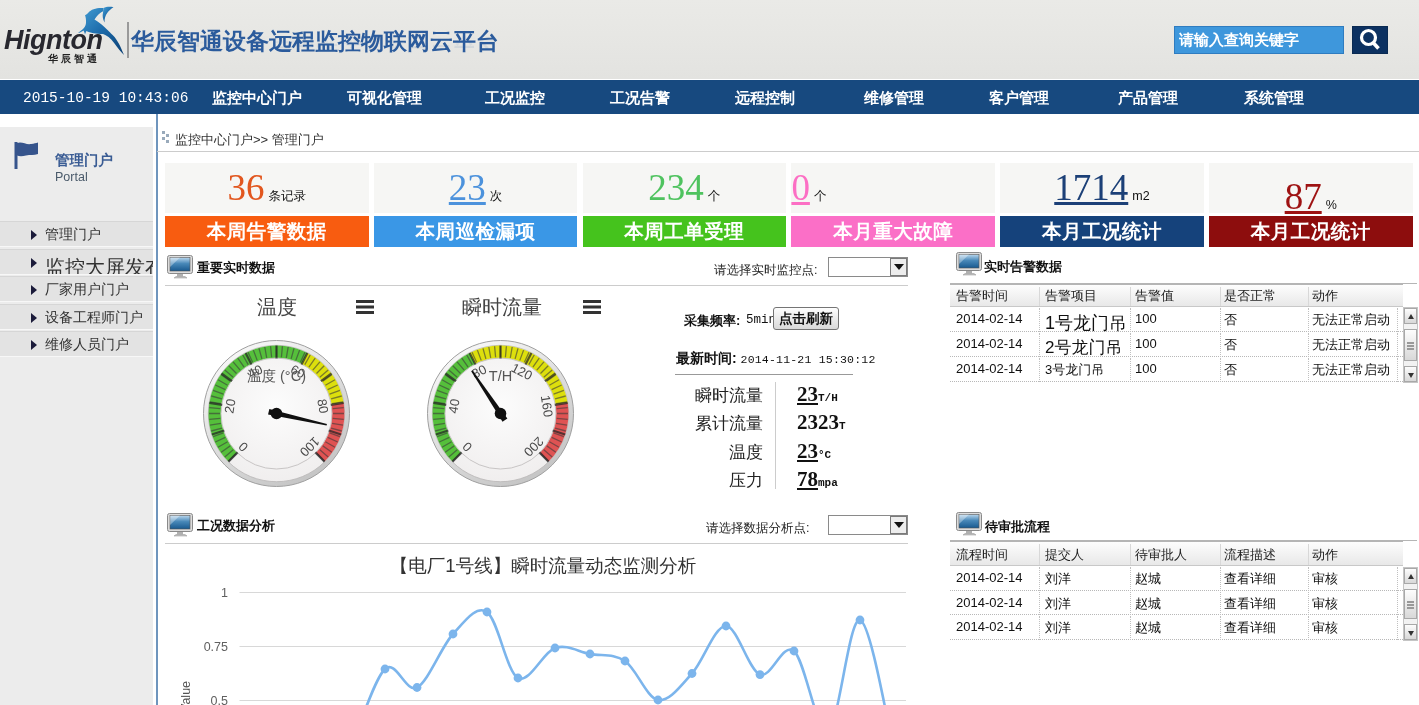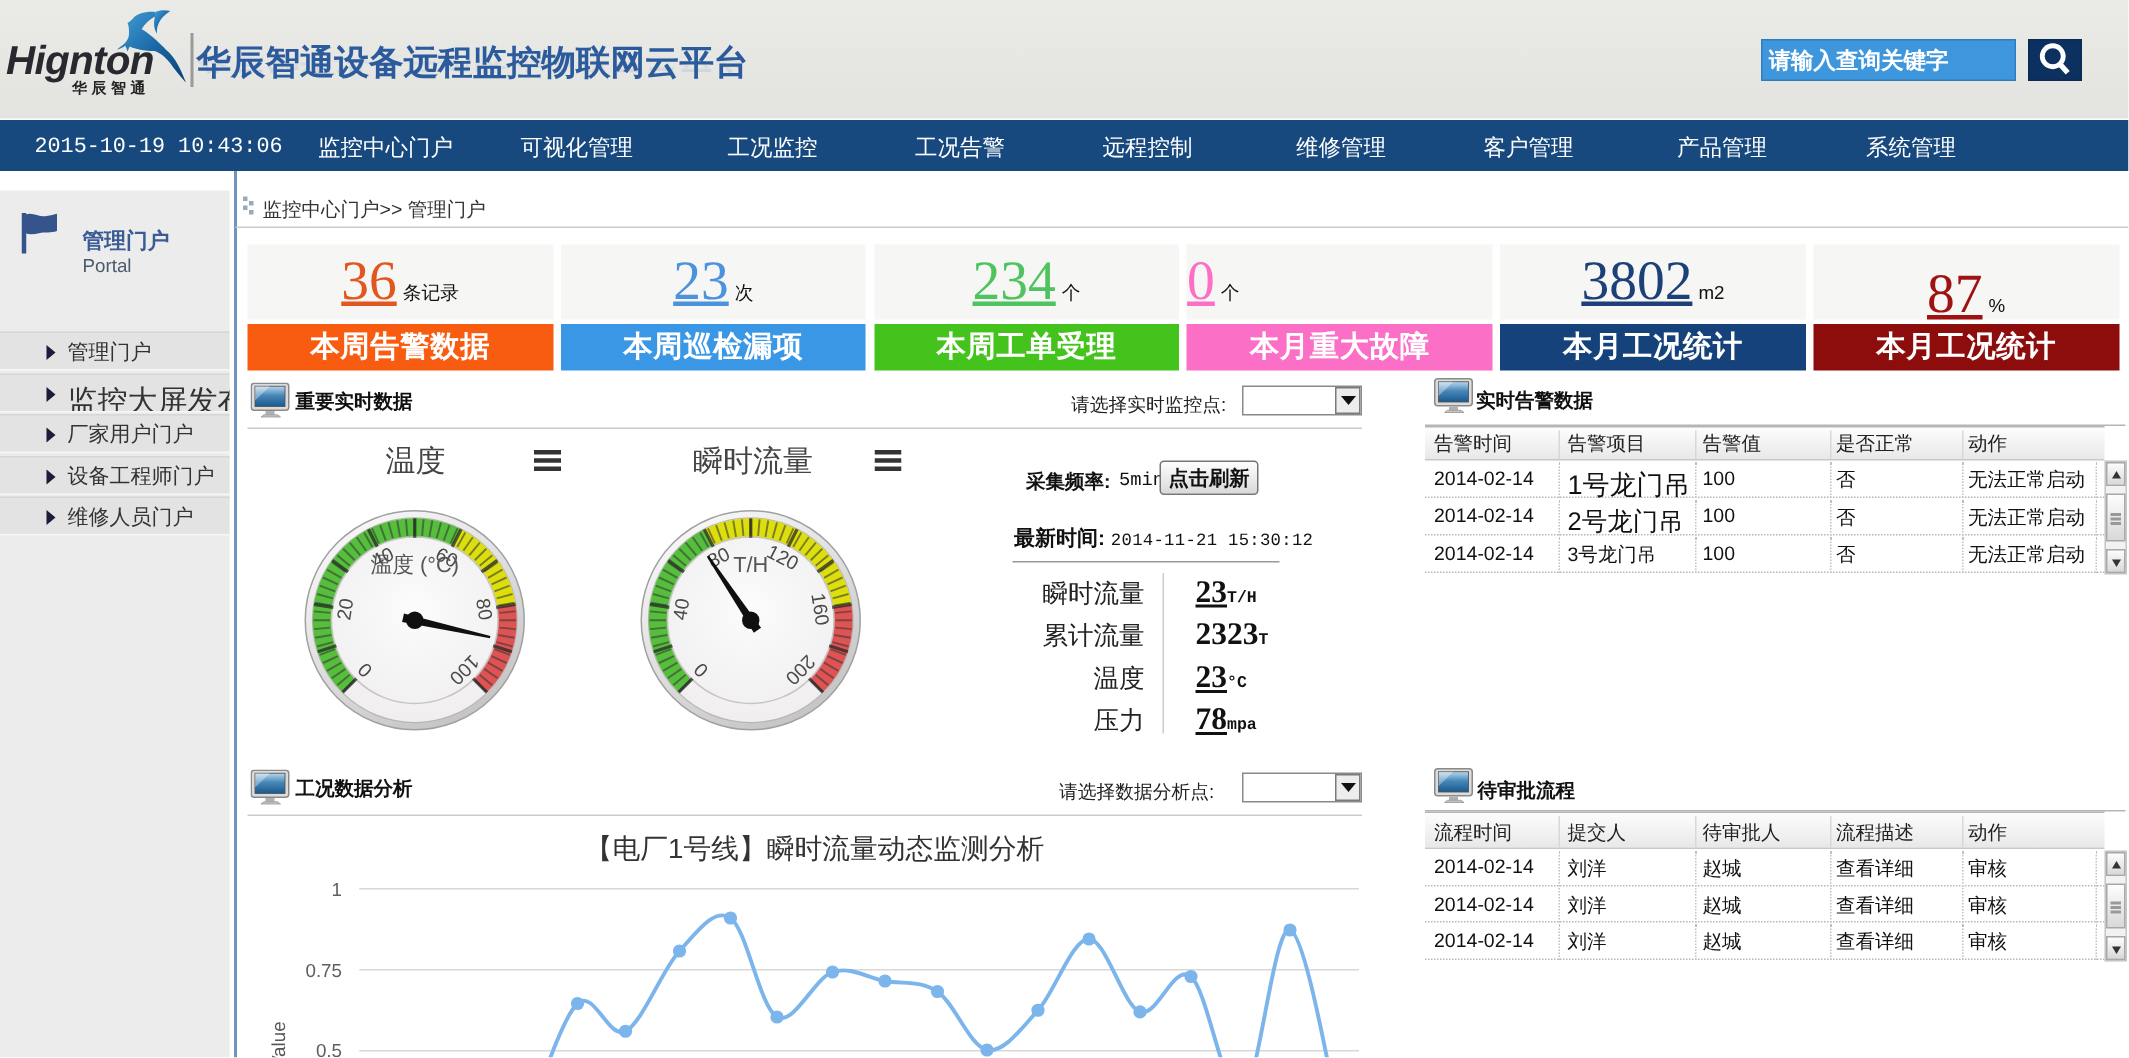--- a/index.html
+++ b/index.html
@@ -28,21 +28,21 @@
 <input class="abs" style="left: 1174px; top: 26px; width: 170px; height: 28px; background: rgb(62, 151, 220); border: 1px solid rgb(47, 124, 192); color: rgb(255, 255, 255); font-size: 15px; font-weight: bold; padding-left: 4px; font-family: &quot;Liberation Sans&quot;, sans-serif;" value="请输入查询关键字">
 <div class="abs" style="left:1352px;top:26px;width:36px;height:28px;background:#0c3161;border:1px solid #0a2a52">
 <svg width="34" height="26" viewBox="0 0 34 26">
       <circle cx="15.5" cy="10.5" r="7" fill="none" stroke="#fff" stroke-width="3.2"></circle>
       <line x1="20.5" y1="16" x2="25.5" y2="21.5" stroke="#fff" stroke-width="3.6"></line>
     </svg>
 </div>
 
 <div class="abs" style="left:0;top:80px;width:1419px;height:34px;background:#17497f"></div>
 <div class="abs mono" style="left:23px;top:90px;font-size:14.5px;color:#fff">2015-10-19 10:43:06</div>
-<div class="abs" style="left:0;top:89px;width:1419px;height:20px;color:#fff;font-size:15px;font-weight:normal">
+<div class="abs" style="left:0;top:89px;width:1419px;height:20px;color:#fff;font-size:15px;font-weight:bold">
 <span class="abs" style="left:212px">监控中心门户</span>
 <span class="abs" style="left:347px">可视化管理</span>
 <span class="abs" style="left:485px">工况监控</span>
 <span class="abs" style="left:610px">工况告警</span>
 <span class="abs" style="left:735px">远程控制</span>
 <span class="abs" style="left:864px">维修管理</span>
 <span class="abs" style="left:989px">客户管理</span>
 <span class="abs" style="left:1118px">产品管理</span>
 <span class="abs" style="left:1244px">系统管理</span>
 </div>
@@ -99,29 +99,29 @@
         <stop offset="1" stop-color="#c6c6c6"></stop>
       </linearGradient>
 <linearGradient id="scr" x1="0" y1="0" x2="0" y2="1">
 <stop offset="0" stop-color="#b9d7ee"></stop>
         <stop offset="0.45" stop-color="#4888b8"></stop>
         <stop offset="1" stop-color="#18598f"></stop>
       </linearGradient>
 </defs>
   </svg>
 
-<div class="abs" style="left:165.0px;top:163px;width:203.5px;height:50px;background:#f6f6f4;text-align:center;line-height:50px;white-space:nowrap"><span class="serif" style="font-size:37px;color:#e2571f;text-decoration:underline">36</span><span style="font-size:12.5px;color:#111;margin-left:4px">条记录</span></div>
+<div class="abs" style="left:165.0px;top:163px;width:203.5px;height:50px;background:#f6f6f4;text-align:center;line-height:50px;white-space:nowrap"><span class="serif" style="font-size:37px;color:#e2571f;">36</span><span style="font-size:12.5px;color:#111;margin-left:4px">条记录</span></div>
 <div class="abs" style="left:165.0px;top:216px;width:203.5px;height:31px;background:#f85c10;color:#fff;font-size:19.5px;font-weight:bold;text-align:center;line-height:31px;letter-spacing:0.5px">本周告警数据</div>
 <div class="abs" style="left:373.8px;top:163px;width:203.5px;height:50px;background:#f6f6f4;text-align:center;line-height:50px;white-space:nowrap"><span class="serif" style="font-size:37px;color:#4c92dc;text-decoration:underline">23</span><span style="font-size:12.5px;color:#111;margin-left:4px">次</span></div>
 <div class="abs" style="left:373.8px;top:216px;width:203.5px;height:31px;background:#3a97e6;color:#fff;font-size:19.5px;font-weight:bold;text-align:center;line-height:31px;letter-spacing:0.5px">本周巡检漏项</div>
-<div class="abs" style="left:582.6px;top:163px;width:203.5px;height:50px;background:#f6f6f4;text-align:center;line-height:50px;white-space:nowrap"><span class="serif" style="font-size:37px;color:#4fc35f;text-decoration:underline">234</span><span style="font-size:12.5px;color:#111;margin-left:4px">个</span></div>
+<div class="abs" style="left:582.6px;top:163px;width:203.5px;height:50px;background:#f6f6f4;text-align:center;line-height:50px;white-space:nowrap"><span class="serif" style="font-size:37px;color:#4fc35f;">234</span><span style="font-size:12.5px;color:#111;margin-left:4px">个</span></div>
 <div class="abs" style="left:582.6px;top:216px;width:203.5px;height:31px;background:#45c31d;color:#fff;font-size:19.5px;font-weight:bold;text-align:center;line-height:31px;letter-spacing:0.5px">本周工单受理</div>
 <div class="abs" style="left:791.4px;top:163px;width:203.5px;height:50px;background:#f6f6f4;text-align:left;line-height:50px;white-space:nowrap"><span class="serif" style="font-size:37px;color:#fc6fc4;text-decoration:underline">0</span><span style="font-size:12.5px;color:#111;margin-left:4px">个</span></div>
 <div class="abs" style="left:791.4px;top:216px;width:203.5px;height:31px;background:#fb6fc7;color:#fff;font-size:19.5px;font-weight:bold;text-align:center;line-height:31px;letter-spacing:0.5px">本月重大故障</div>
-<div class="abs" style="left:1000.2px;top:163px;width:203.5px;height:50px;background:#f6f6f4;text-align:center;line-height:50px;white-space:nowrap"><span class="serif" style="font-size:37px;color:#1c4077;text-decoration:underline">3802</span><span style="font-size:12.5px;color:#111;margin-left:4px">m2</span></div>
+<div class="abs" style="left:1000.2px;top:163px;width:203.5px;height:50px;background:#f6f6f4;text-align:center;line-height:50px;white-space:nowrap"><span class="serif" style="font-size:37px;color:#1c4077;text-decoration:underline">1714</span><span style="font-size:12.5px;color:#111;margin-left:4px">m2</span></div>
 <div class="abs" style="left:1000.2px;top:216px;width:203.5px;height:31px;background:#15427b;color:#fff;font-size:19.5px;font-weight:bold;text-align:center;line-height:31px;letter-spacing:0.5px">本月工况统计</div>
 <div class="abs" style="left:1209.0px;top:163px;width:203.5px;height:50px;background:#f6f6f4;text-align:center;line-height:67px;white-space:nowrap"><span class="serif" style="font-size:37px;color:#9e1212;text-decoration:underline">87</span><span style="font-size:12.5px;color:#111;margin-left:4px">%</span></div>
 <div class="abs" style="left:1209.0px;top:216px;width:203.5px;height:31px;background:#8d0d0d;color:#fff;font-size:19.5px;font-weight:bold;text-align:center;line-height:31px;letter-spacing:0.5px">本月工况统计</div>
 
 <div class="abs" style="left:167px;top:255px"><svg width="27" height="24" viewBox="0 0 27 24">
       <rect x="0.5" y="0.5" width="25" height="18" rx="2" fill="#dcdcdc" stroke="#8a8a8a"></rect>
       <rect x="3" y="2.5" width="20" height="13.5" fill="url(#scr)" stroke="#555" stroke-width="0.6"></rect>
       <path d="M3 2.5 L13 2.5 L3 12 Z" fill="#ffffff" opacity="0.35"></path>
       <rect x="10" y="19" width="6" height="2.5" fill="#b0b0b0"></rect>
       <path d="M7 23 L20 23 L18 21.5 L9 21.5 Z" fill="#c4c4c4" stroke="#909090" stroke-width="0.5"></path>

